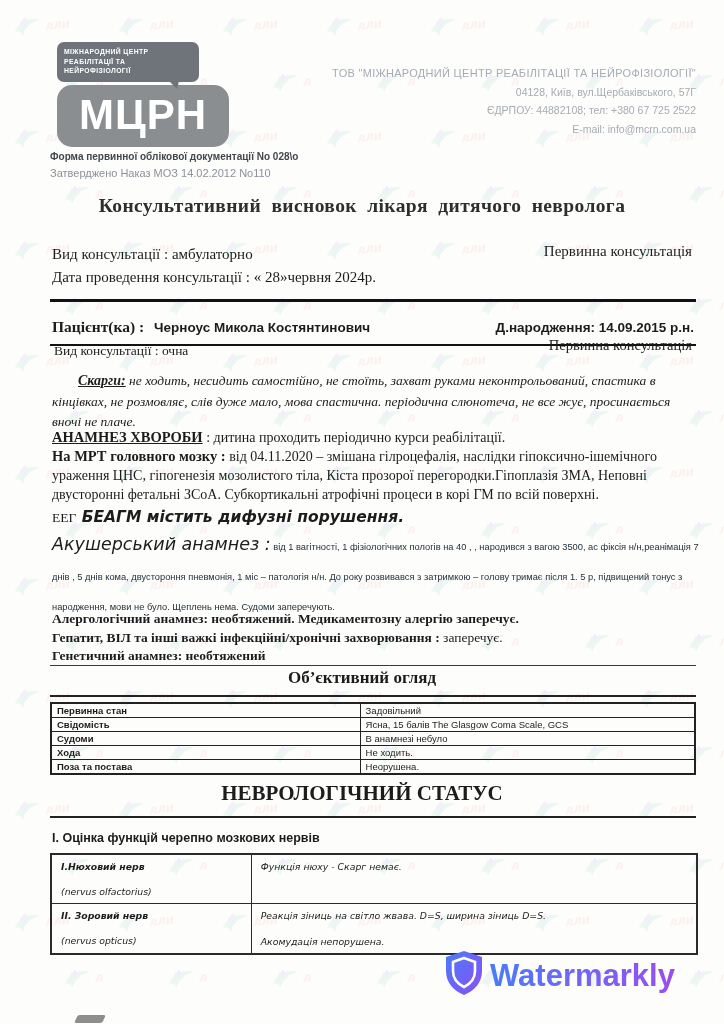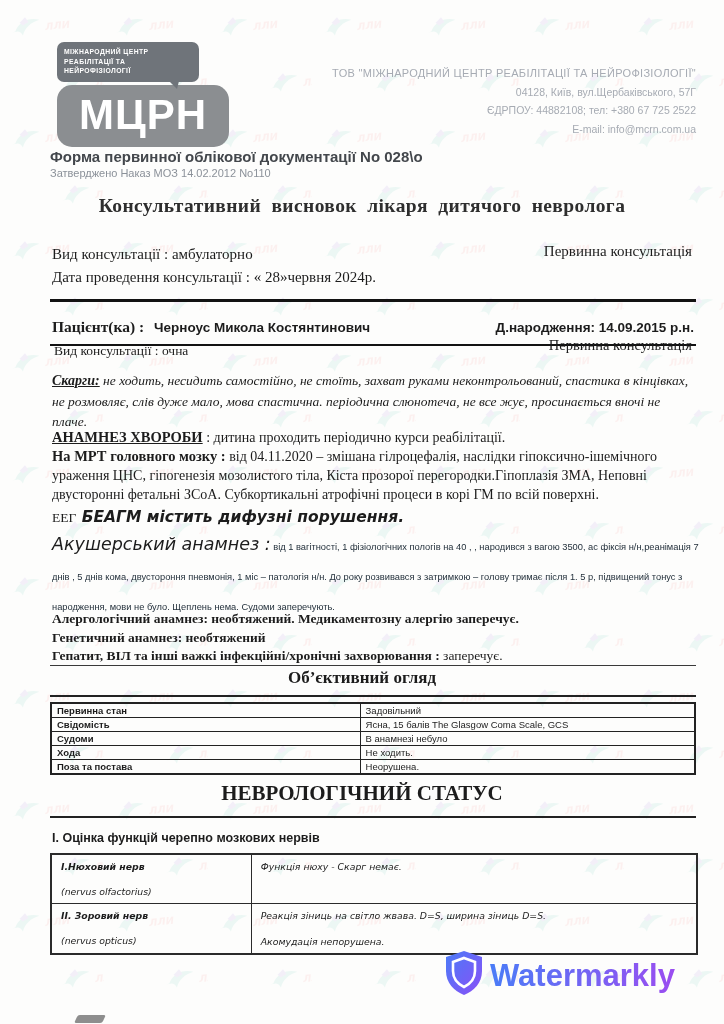--- a/index.html
+++ b/index.html
@@ -25,39 +25,39 @@
     border-top:8px solid #6f747a;
   }
   .logo-main {
     margin-top:3px; width:172px; height:62px; background:#8b8e91; color:#fff;
     font:bold 42px/60px "Liberation Sans", sans-serif; letter-spacing:1px;
     border-radius:15px; text-align:center;
   }
   .company { text-align:right; font-family:"Liberation Sans", sans-serif; color:#a6abb3; line-height:18.5px; font-size:10.5px; }
   .company .c-name { font-size:11px; letter-spacing:.3px; }
   .form-info { font-family:"Liberation Sans", sans-serif; line-height:17px; }
-  .form-info .f1 { font-weight:bold; font-size:15px; color:#43474c; }
+  .form-info .f1 { font-weight:bold; font-size:10px; color:#43474c; }
   .form-info .f2 { font-size:11px; color:#8b9199; }
 
   .doc-title { width:724px; text-align:center; font-weight:bold; font-size:19.5px; letter-spacing:.4px; word-spacing:5px; color:#2e2e2e; }
 
   .serif15 { font-size:15px; }
   .serif14 { font-size:14px; }
 
   .patient-bar {
     left:50px; top:299px; width:646px;
     border-top:3px solid #121212; border-bottom:2px solid #121212;
     padding:16px 2px 8px; display:flex; justify-content:space-between; align-items:baseline;
   }
   .pt-label { font-weight:bold; font-size:15.5px; }
   .pt-name, .pt-dob { font-family:"Liberation Sans", sans-serif; font-weight:bold; font-size:13.5px; }
   .pt-name { margin-left:6px; }
 
   .complaints { width:644px; font-style:italic; font-size:13.5px; line-height:20.5px; }
-  .complaints .lbl { font-weight:bold; text-decoration:underline; font-size:14px; }
+  .complaints .lbl { font-weight:bold; text-decoration:underline; font-size:14px;margin-left:26px; }
   .para-label-bold { font-weight:bold; font-size:14.5px; }
   .underlined { text-decoration:underline; }
   .mrt-p { width:646px; font-size:14px; line-height:19.2px; }
   .eeg-script { font-family:"DejaVu Sans", sans-serif; font-style:italic; font-weight:600; font-size:15.5px; }
   .obst { width:650px; line-height:27px; }
   .obst .lbl { font-family:"DejaVu Sans", sans-serif; font-style:italic; font-size:17.5px; font-weight:500; }
   .obst .txt { font-family:"Liberation Sans", sans-serif; font-size:9.3px; color:#24313c; }
   .allergy div { font-weight:bold; font-size:13.5px; line-height:18.5px; }
   .allergy .norm { font-weight:normal; }
 
@@ -160,24 +160,24 @@
     <p class="abs" style="left:52px; top:508px; font-size:13.5px;">
       <span>ЕЕГ</span><span class="eeg-script"> БЕАГМ містить дифузні порушення.</span>
     </p>
 
     <p class="abs obst" style="left:52px; top:531px;">
       <span class="lbl">Акушерський анамнез :</span><span class="txt"> від 1 вагітності, 1 фізіологічних пологів на 40 , , народився з вагою 3500, ас фіксія н/н,реанімація 7 днів , 5 днів кома,  двустороння пневмонія, 1 міс – патологія н/н. До року розвивався з затримкою – голову тримає після 1. 5 р, підвищений тонус з народження, мови не було. Щеплень нема. Судоми заперечують.</span>
     </p>
 
     <div class="abs allergy" style="left:52px; top:610px; width:646px;">
       <div>Алергологічний анамнез: необтяжений.  Медикаментозну алергію заперечує.</div>
-      <div>Генетичний анамнез: необтяжений</div>
       <div>
         <span>Гепатит, ВІЛ та інші важкі інфекційні/хронічні захворювання :</span><span class="norm"> заперечує.</span>
       </div>
+      <div>Генетичний анамнез: необтяжений</div>
     </div>
 
     <div class="abs rule" style="top:665px;"></div>
 
     <div class="abs center-title" style="top:668px; font-size:17px;">Об’єктивний огляд</div>
     <div class="abs rule thick" style="top:695px;"></div>
 
     <table class="abs obj" style="top:702px;">
       <tbody>
         <tr>

